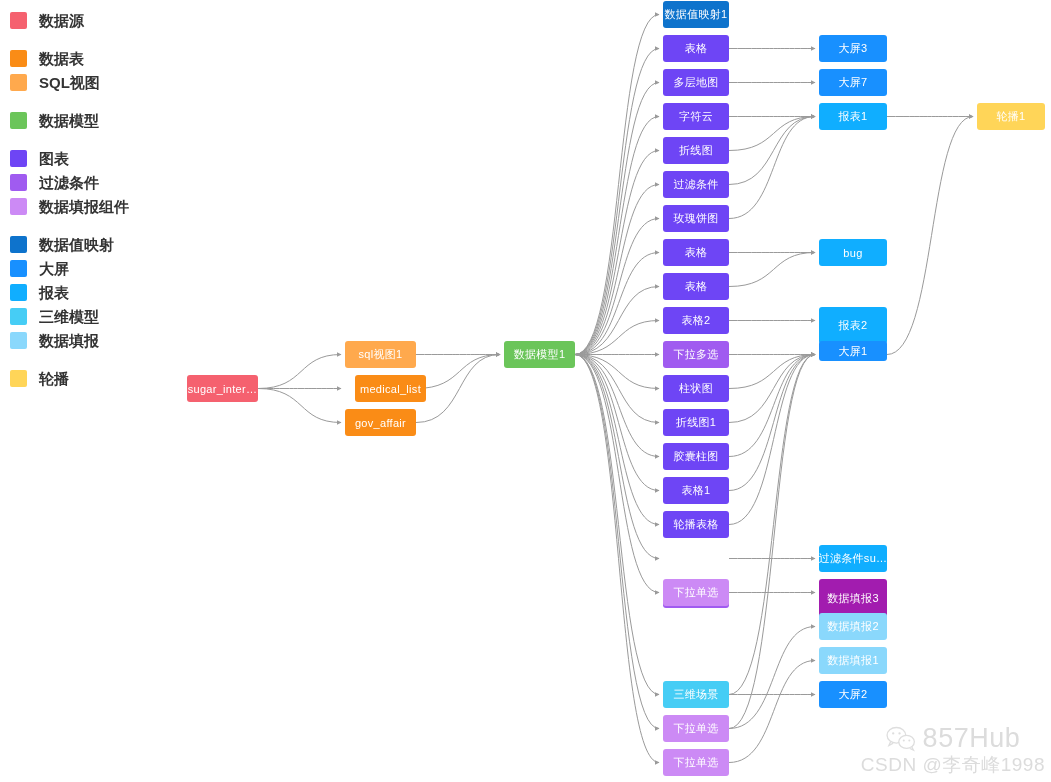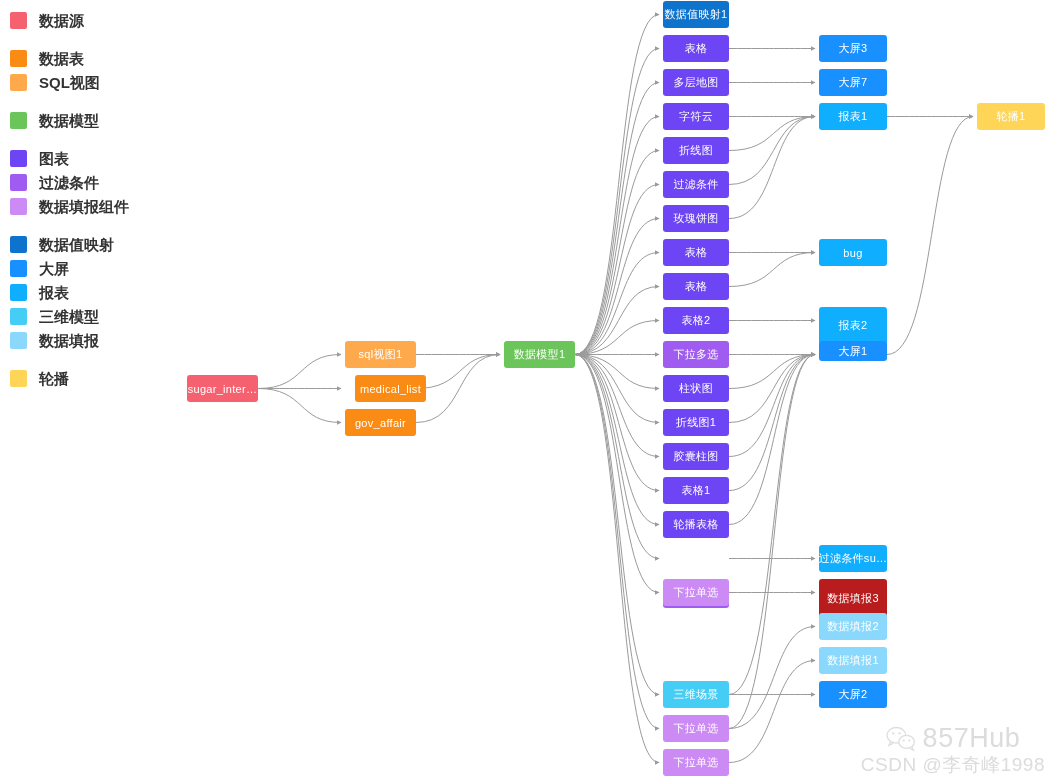--- a/index.html
+++ b/index.html
@@ -260,21 +260,21 @@
     </div>
     <div class="node" style="left: 819px; top: 307px; width: 68px; height: 37px; background: rgb(16, 174, 255);">
       <span>报表2</span>
     </div>
     <div class="node" style="left: 819px; top: 341px; width: 68px; height: 20px; background: rgb(24, 144, 255);">
       <span>大屏1</span>
     </div>
     <div class="node" style="left: 819px; top: 545px; width: 68px; height: 27px; background: rgb(16, 174, 255);">
       <span>过滤条件su…</span>
     </div>
-    <div class="node" style="left: 819px; top: 579px; width: 68px; height: 39px; background: #b91c1c;">
+    <div class="node" style="left: 819px; top: 579px; width: 68px; height: 39px; background: #a21caf;">
       <span>数据填报3</span>
     </div>
     <div class="node" style="left: 819px; top: 613px; width: 68px; height: 27px; background: rgb(138, 216, 252);">
       <span>数据填报2</span>
     </div>
     <div class="node" style="left: 819px; top: 647px; width: 68px; height: 27px; background: rgb(138, 216, 252);">
       <span>数据填报1</span>
     </div>
     <div class="node" style="left: 819px; top: 681px; width: 68px; height: 27px; background: rgb(24, 144, 255);">
       <span>大屏2</span>

